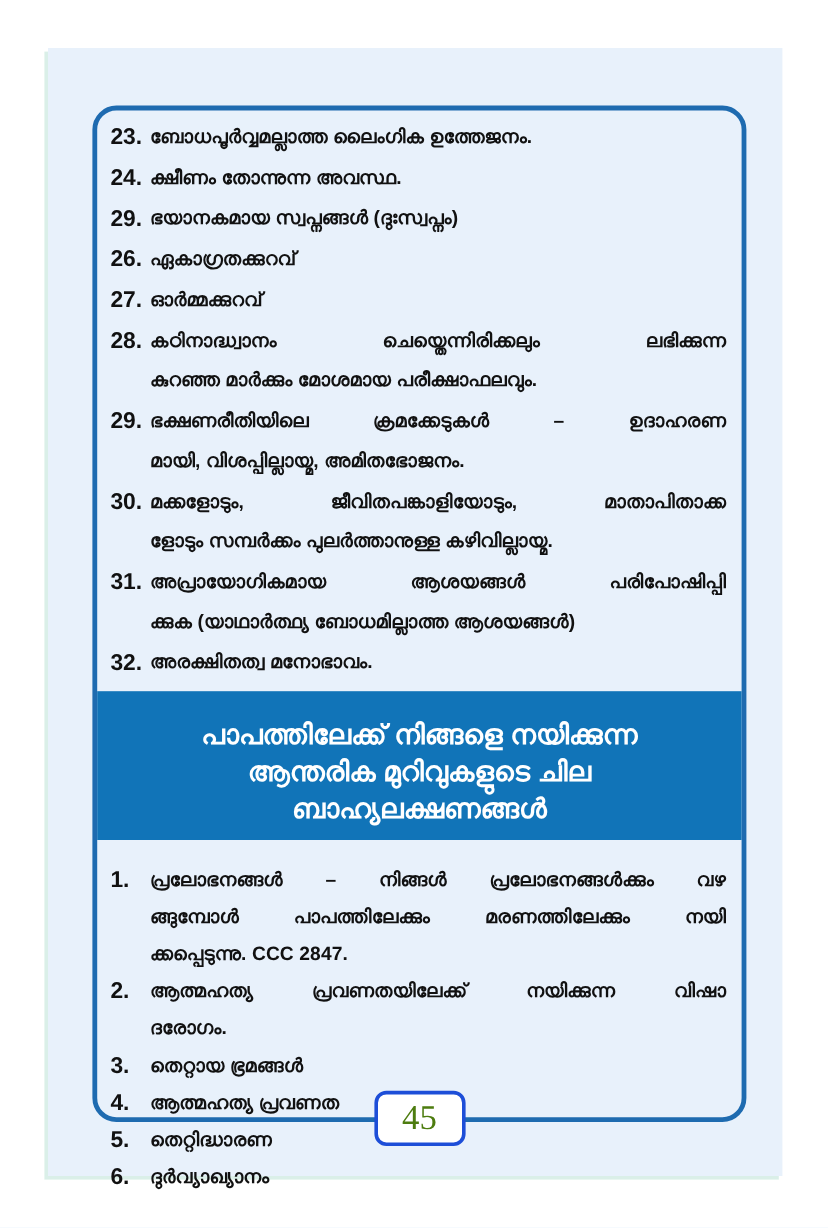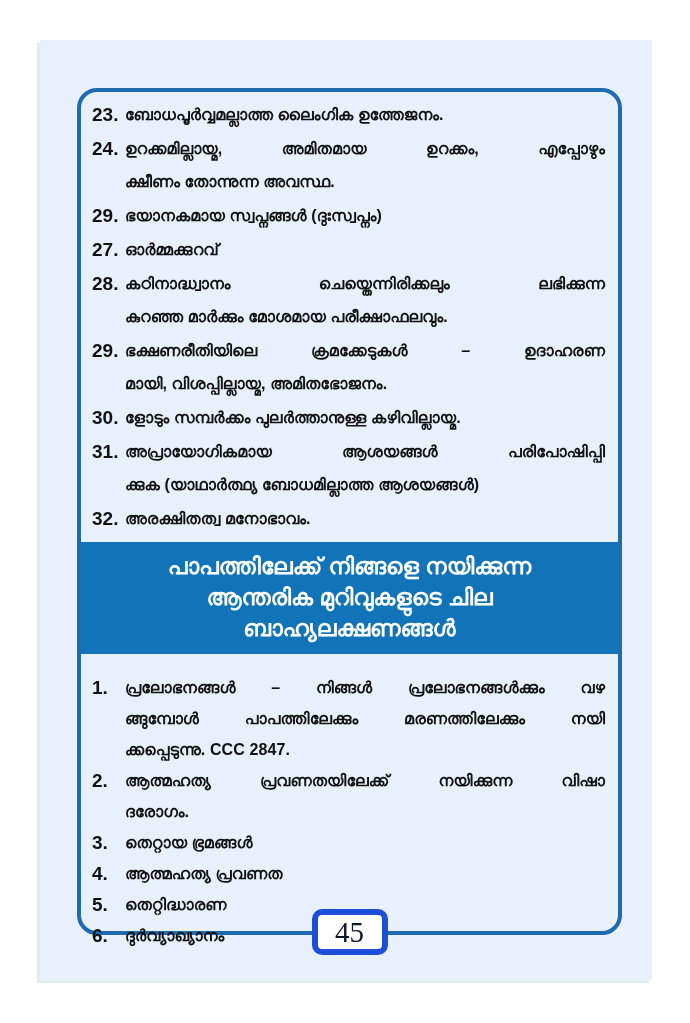--- a/index.html
+++ b/index.html
@@ -51,70 +51,75 @@
   }
   .list-bottom .row .num,
   .list-bottom .row .txt{line-height:31px;}
   .txt .line{min-height:1em;}
   .txt .jline{text-align:justify;text-align-last:justify;}
   .banner{
     margin-top:7px;
     background:#1174b8;
     color:#ffffff;
     text-align:center;
-    padding:9px 18px 10px 18px;
+    padding:21px 18px 10px 18px;
     font-size:23px;
     font-weight:700;
     line-height:31px;
   }
   .list-bottom{margin-top:12px;}
   .page-num-box{
     position:absolute;
     left:50%;bottom:-24px;
     transform:translateX(-50%);
     width:76px;height:46px;
     background:#ffffff;
-    border:6px solid #1d4ed8;
+    border:3px solid #1d4ed8;
     border-radius:10px;
     box-sizing:border-box;
     display:flex;align-items:center;justify-content:center;
     font-family:"Liberation Serif","DejaVu Serif",serif;
     font-size:29px;
-    color:#0f172a;
+    color:#4d7c0f;
   }
 </style>
 </head>
 <body>
 
 <div class="page">
   <div class="main-box">
 
     <div class="list list-top" id="list-top">
   <div class="row">
     <span class="num">23.</span>
     <span class="txt">
             <div class="line">ബോധപൂർവ്വമല്ലാത്ത ലൈംഗിക ഉത്തേജനം.</div>
           </span>
   </div>
 
   <div class="row">
     <span class="num">24.</span>
     <span class="txt">
-            <div class="line jline">ഉറക്കമില്ലായ്മ, അമിതമായ ഉറക്കം, എപ്പോഴും</div>
             <div class="line">ക്ഷീണം തോന്നുന്ന അവസ്ഥ.</div>
           </span>
   </div>
 
   <div class="row">
     <span class="num">29.</span>
     <span class="txt">
             <div class="line">ഭയാനകമായ സ്വപ്നങ്ങൾ (ദുഃസ്വപ്നം)</div>
           </span>
   </div>
 
+  <div class="row">
+    <span class="num">26.</span>
+    <span class="txt">
+            <div class="line">ഏകാഗ്രതക്കുറവ്</div>
+          </span>
+  </div>
 
   <div class="row">
     <span class="num">27.</span>
     <span class="txt">
             <div class="line">ഓർമ്മക്കുറവ്</div>
           </span>
   </div>
 
   <div class="row">
     <span class="num">28.</span>
@@ -128,20 +133,21 @@
     <span class="num">29.</span>
     <span class="txt">
             <div class="line jline">ഭക്ഷണരീതിയിലെ ക്രമക്കേടുകൾ – ഉദാഹരണ</div>
             <div class="line">മായി, വിശപ്പില്ലായ്മ, അമിതഭോജനം.</div>
           </span>
   </div>
 
   <div class="row">
     <span class="num">30.</span>
     <span class="txt">
+            <div class="line jline">മക്കളോടും, ജീവിതപങ്കാളിയോടും, മാതാപിതാക്ക</div>
             <div class="line">ളോടും സമ്പർക്കം പുലർത്താനുള്ള കഴിവില്ലായ്മ.</div>
           </span>
   </div>
 
   <div class="row">
     <span class="num">31.</span>
     <span class="txt">
             <div class="line jline">അപ്രായോഗികമായ ആശയങ്ങൾ പരിപോഷിപ്പി</div>
             <div class="line">ക്കുക (യാഥാർത്ഥ്യ ബോധമില്ലാത്ത ആശയങ്ങൾ)</div>
           </span>

